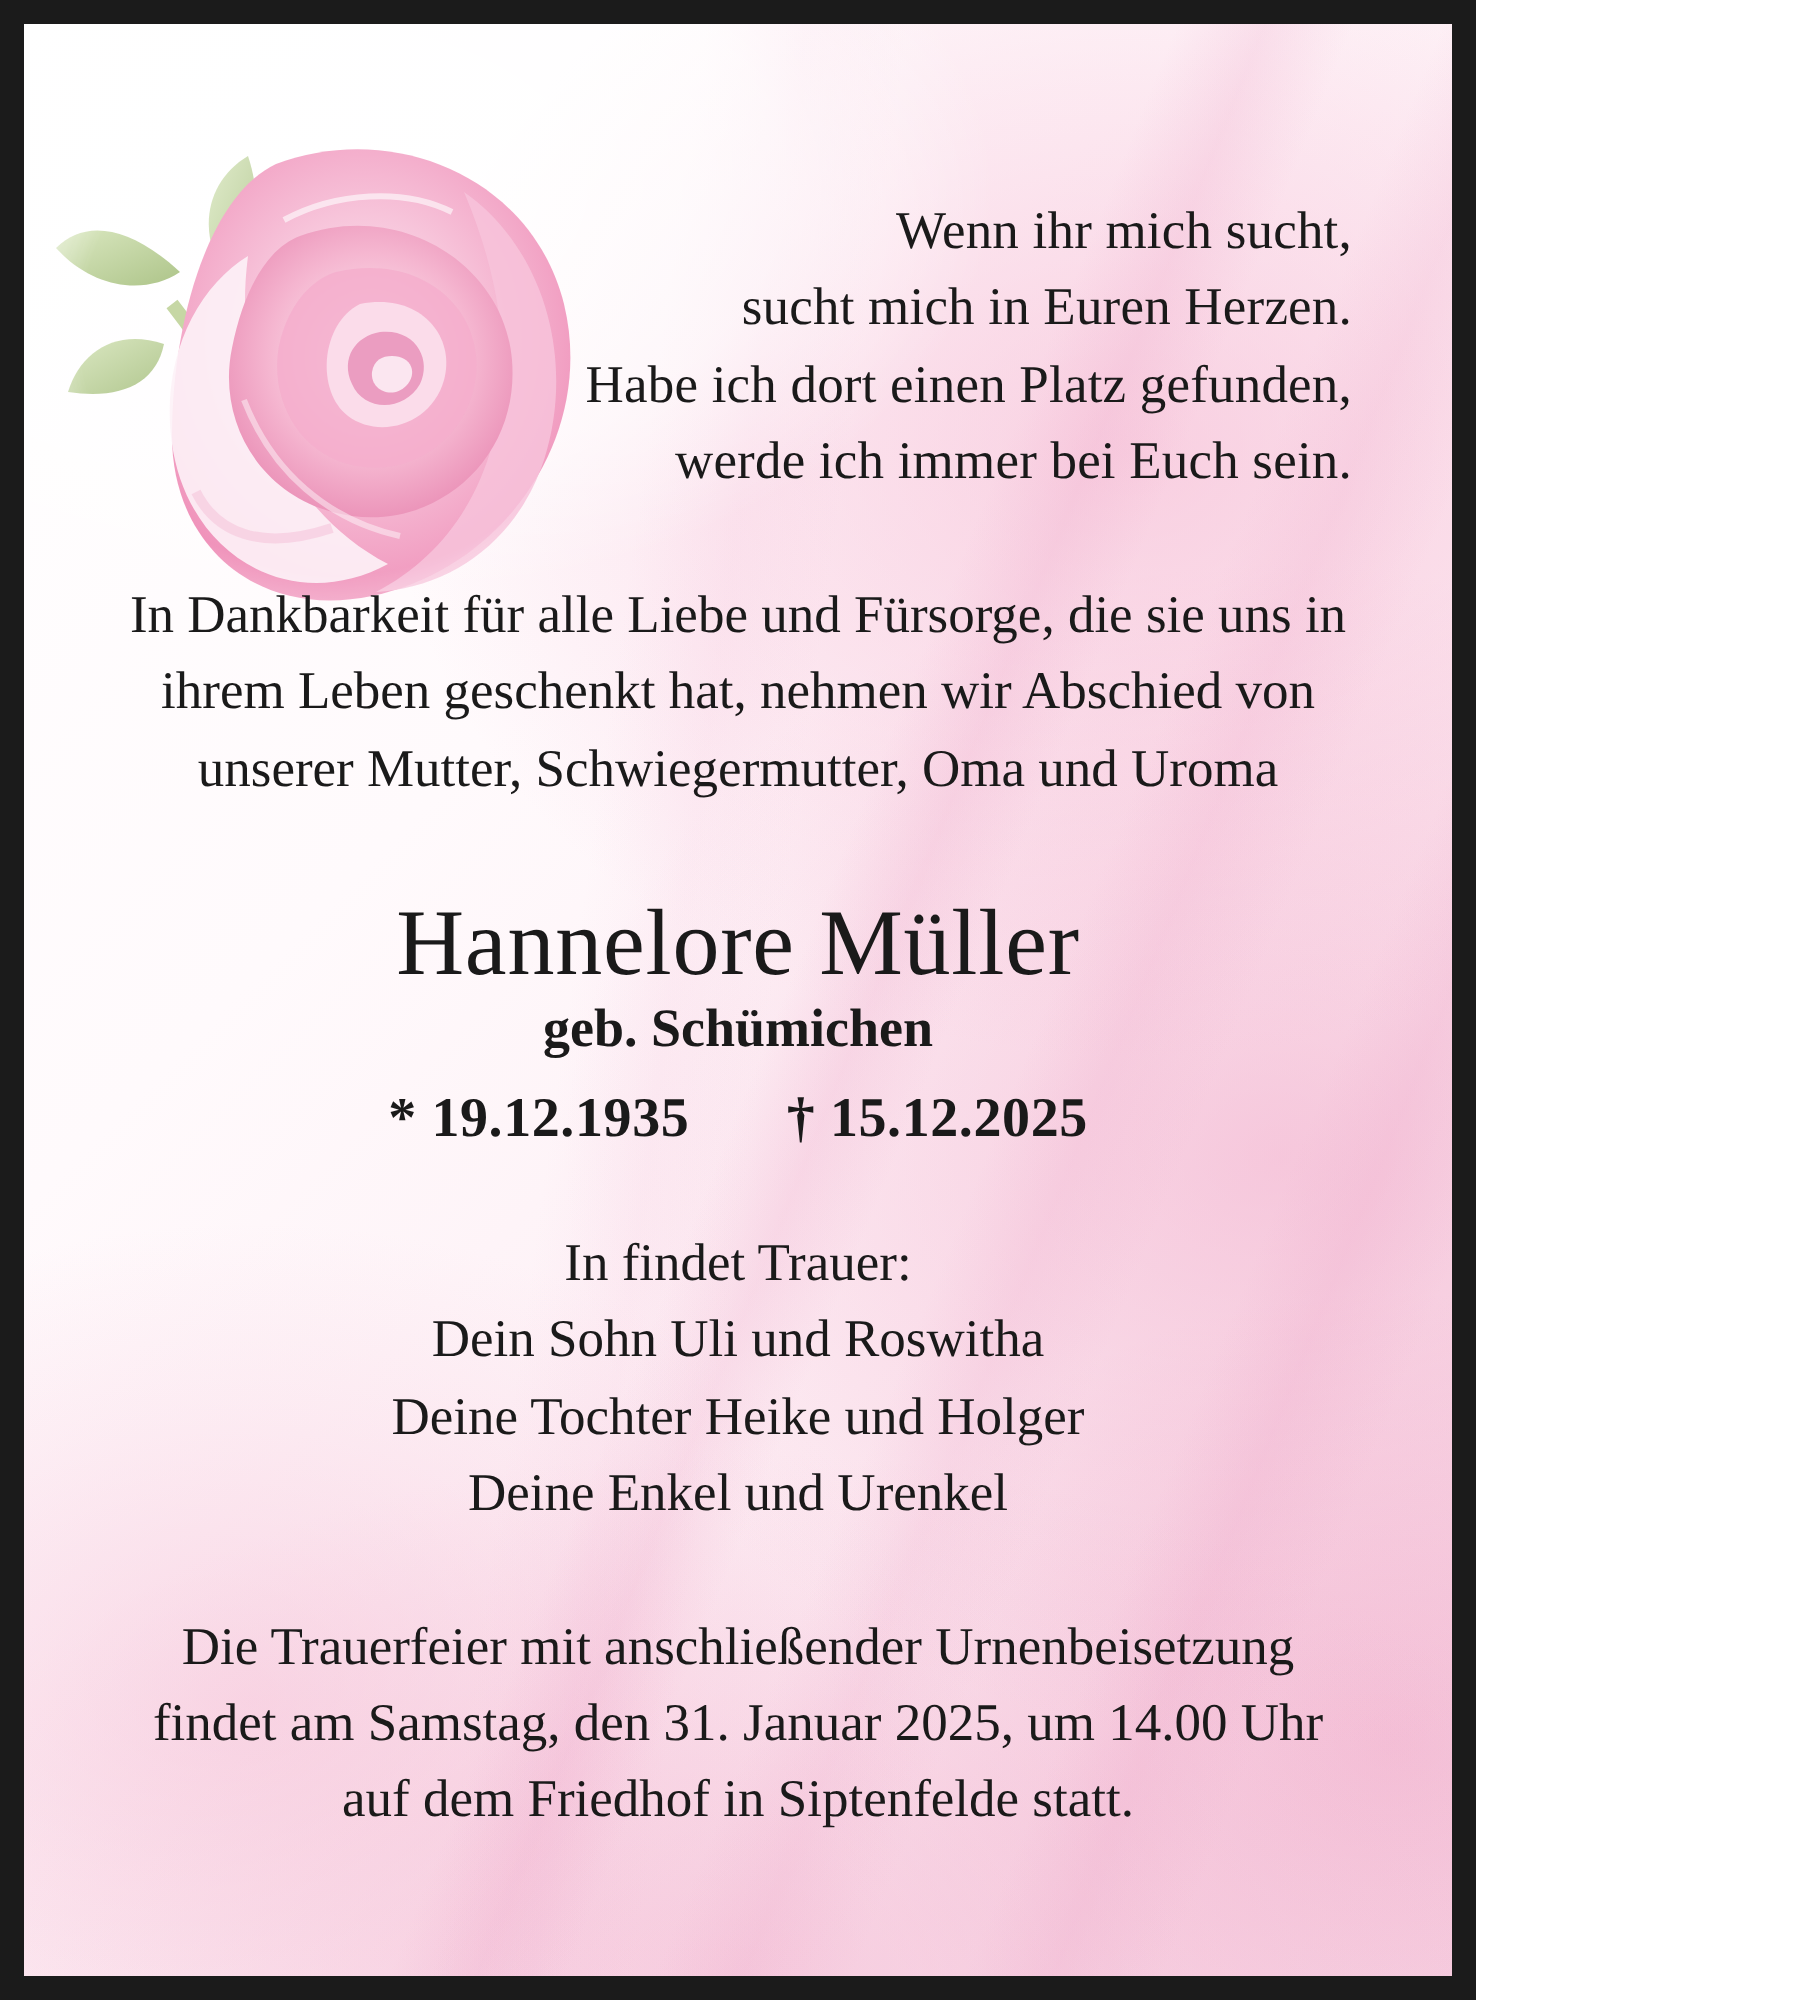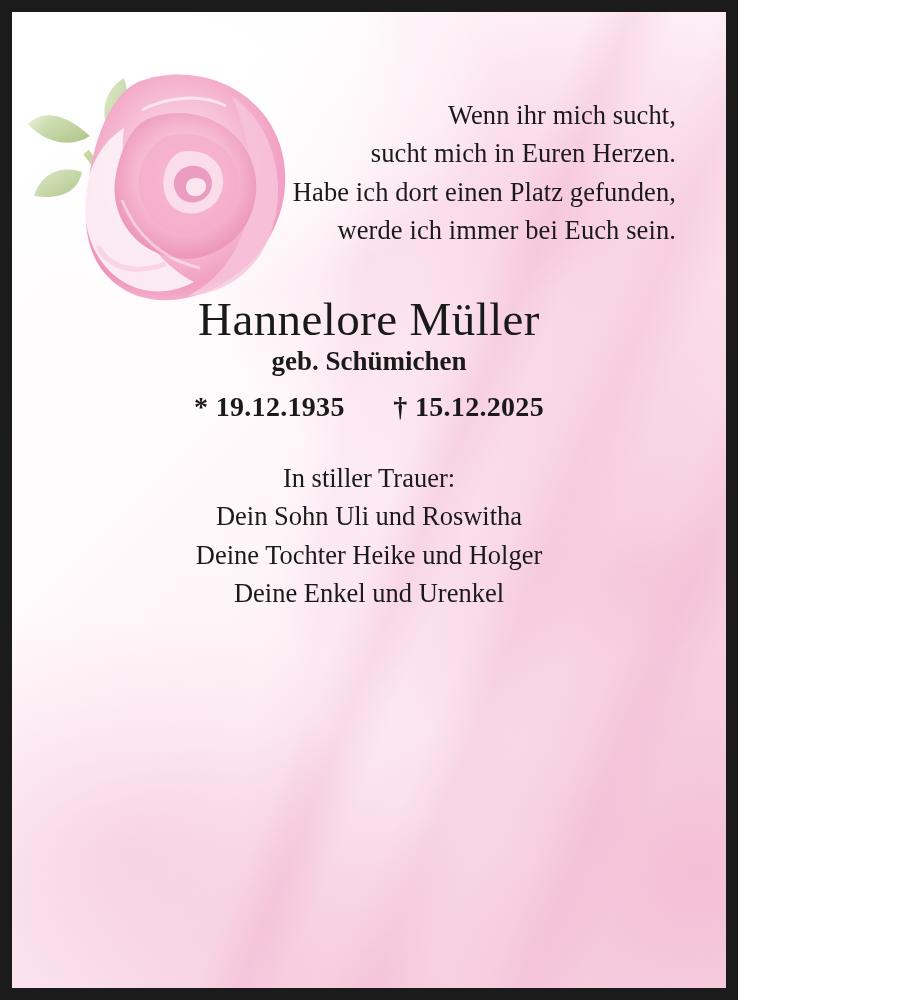--- a/index.html
+++ b/index.html
@@ -183,34 +183,44 @@
 
   <div class="content">
 
     <div class="poem">
       <div>Wenn ihr mich sucht,</div>
       <div>sucht mich in Euren Herzen.</div>
       <div>Habe ich dort einen Platz gefunden,</div>
       <div>werde ich immer bei Euch sein.</div>
     </div>
 
+    <div class="intro">
+      <div>In Dankbarkeit für alle Liebe und Fürsorge, die sie uns in</div>
+      <div>ihrem Leben geschenkt hat, nehmen wir Abschied von</div>
+      <div>unserer Mutter, Schwiegermutter, Oma und Uroma</div>
+    </div>
 
     <div class="name">Hannelore Müller</div>
     <div class="maiden">geb. Schümichen</div>
 
     <div class="dates">
       <span class="sym">*</span>
       <span>19.12.1935</span>
       <span class="gap"></span>
       <span class="sym">†</span>
       <span>15.12.2025</span>
     </div>
 
     <div class="mourners">
-      <div>In stiller Trauer:</div>
+      <div>In findet Trauer:</div>
       <div>Dein Sohn Uli und Roswitha</div>
       <div>Deine Tochter Heike und Holger</div>
       <div>Deine Enkel und Urenkel</div>
     </div>
 
+    <div class="ceremony">
+      <div>Die Trauerfeier mit anschließender Urnenbeisetzung</div>
+      <div>findet am Samstag, den 31. Januar 2025, um 14.00 Uhr</div>
+      <div>auf dem Friedhof in Siptenfelde statt.</div>
+    </div>
 
   </div>
 </div>
 
 </body></html>

